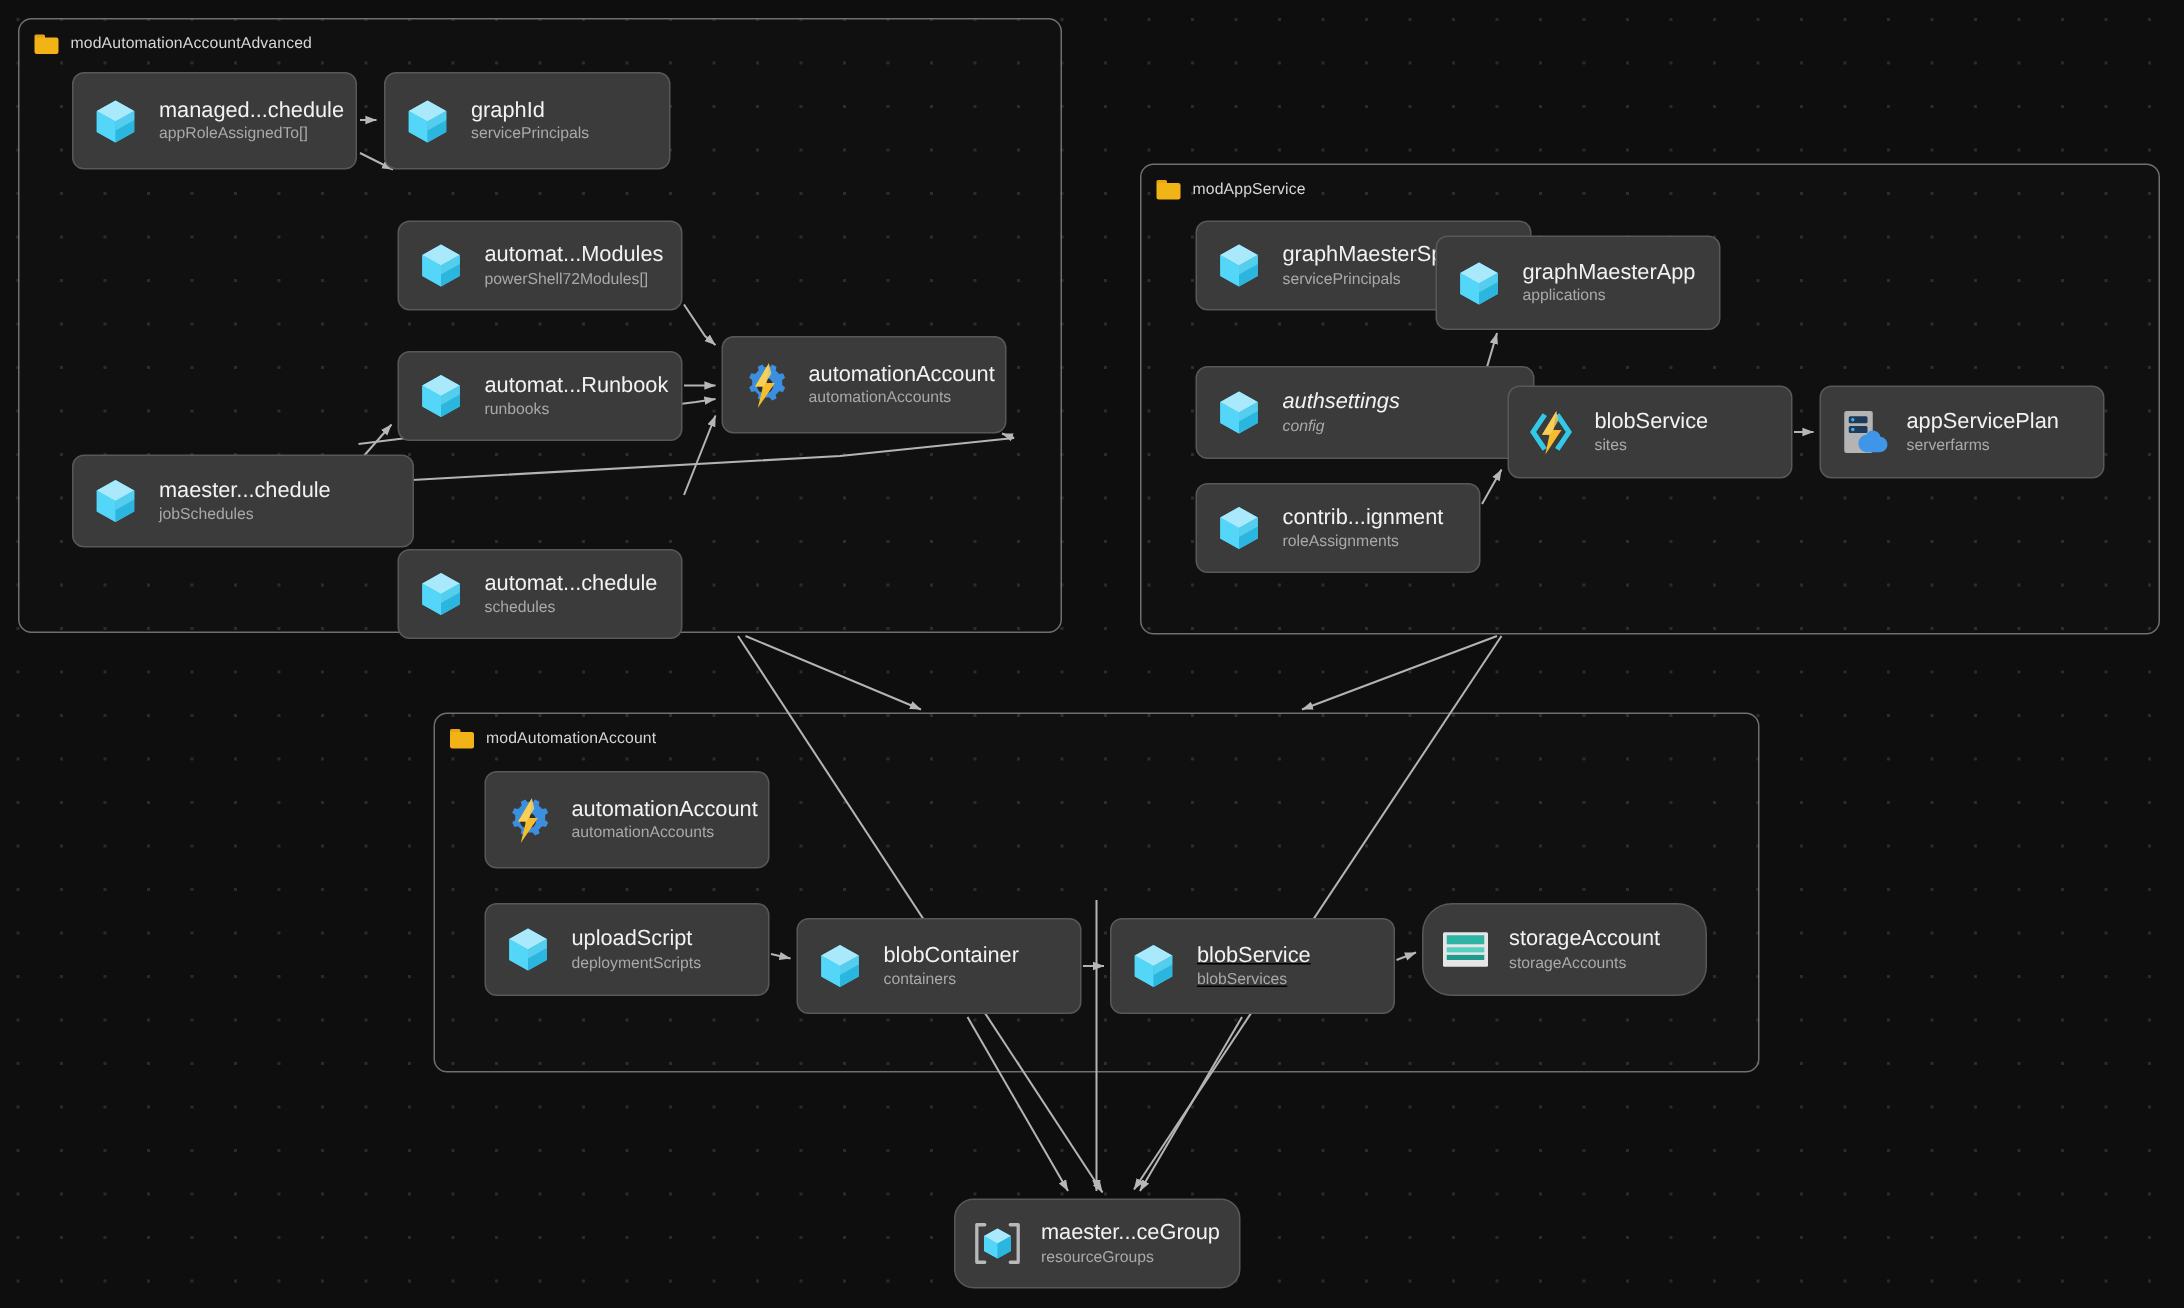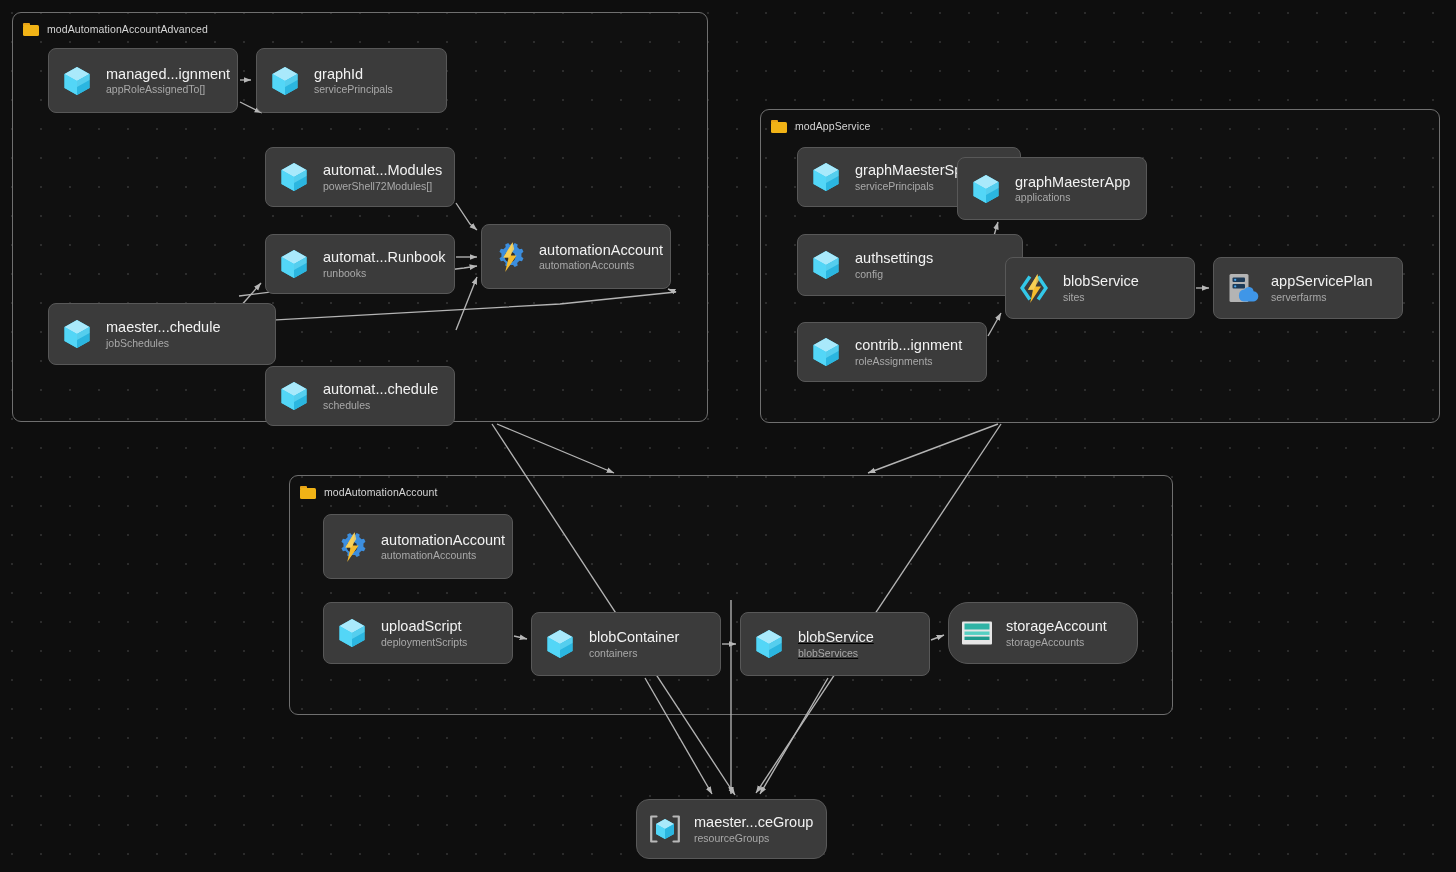--- a/index.html
+++ b/index.html
@@ -172,21 +172,21 @@
           <g>
         <path d="M18 4 L30.5 11 L30.5 25 L18 32 L5.5 25 L5.5 11 Z" fill="#3fcdf2"></path>
         <path d="M18 4 L30.5 11 L18 18 L5.5 11 Z" fill="#a9e9fb"></path>
         <path d="M5.5 11 L18 18 L18 32 L5.5 25 Z" fill="#53d6f7"></path>
         <path d="M30.5 11 L30.5 25 L18 32 L18 18 Z" fill="#2bb6e0"></path>
         <path d="M18 18 L30.5 11 L30.5 17 L18 24 Z" fill="#79e1fa" opacity=".55"></path>
       </g>
         </svg>
     </span>
     <span class="node-text">
-      <span class="node-title">managed...ignment</span>
+      <span class="node-title">managed...chedule</span>
       <span class="node-sub">appRoleAssignedTo[]</span>
     </span>
   </div>
 
   <div class="node" style="left:256px;top:48px;width:191px;height:65px;">
     <span class="node-icon">
       <svg viewBox="0 0 36 36" width="36" height="36">
           <g>
         <path d="M18 4 L30.5 11 L30.5 25 L18 32 L5.5 25 L5.5 11 Z" fill="#3fcdf2"></path>
         <path d="M18 4 L30.5 11 L18 18 L5.5 11 Z" fill="#a9e9fb"></path>
@@ -318,21 +318,21 @@
         <path d="M18 18 L30.5 11 L30.5 17 L18 24 Z" fill="#79e1fa" opacity=".55"></path>
       </g>
         </svg>
     </span>
     <span class="node-text">
       <span class="node-title">graphMaesterApp</span>
       <span class="node-sub">applications</span>
     </span>
   </div>
 
-  <div class="node" style="left:797px;top:234px;width:226px;height:62px;">
+  <div class="node" style="left:797px;top:244px;width:226px;height:62px;font-style:italic;">
     <span class="node-icon">
       <svg viewBox="0 0 36 36" width="36" height="36">
           <g>
         <path d="M18 4 L30.5 11 L30.5 25 L18 32 L5.5 25 L5.5 11 Z" fill="#3fcdf2"></path>
         <path d="M18 4 L30.5 11 L18 18 L5.5 11 Z" fill="#a9e9fb"></path>
         <path d="M5.5 11 L18 18 L18 32 L5.5 25 Z" fill="#53d6f7"></path>
         <path d="M30.5 11 L30.5 25 L18 32 L18 18 Z" fill="#2bb6e0"></path>
         <path d="M18 18 L30.5 11 L30.5 17 L18 24 Z" fill="#79e1fa" opacity=".55"></path>
       </g>
         </svg>

